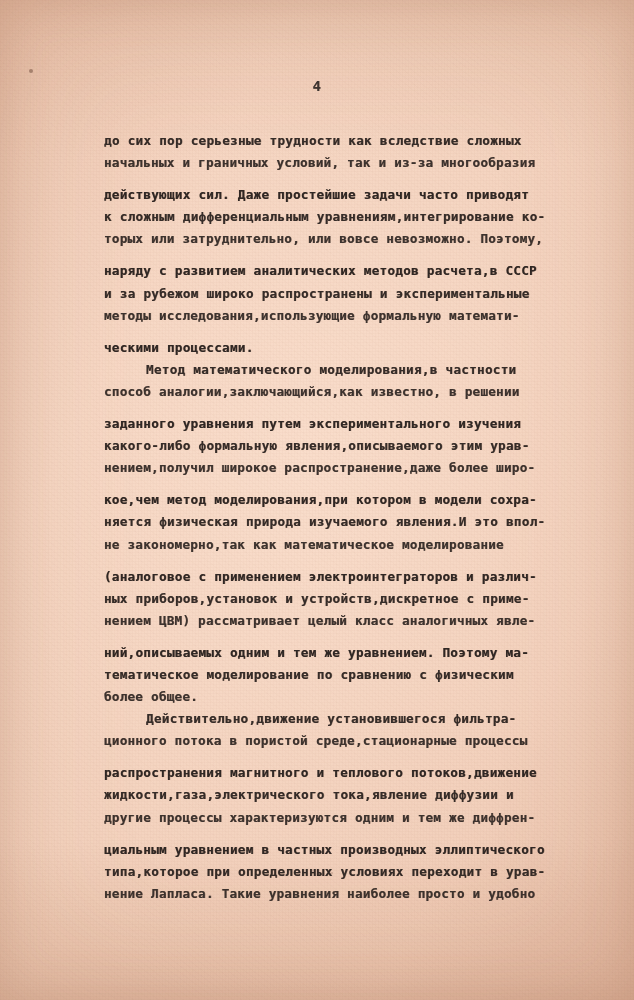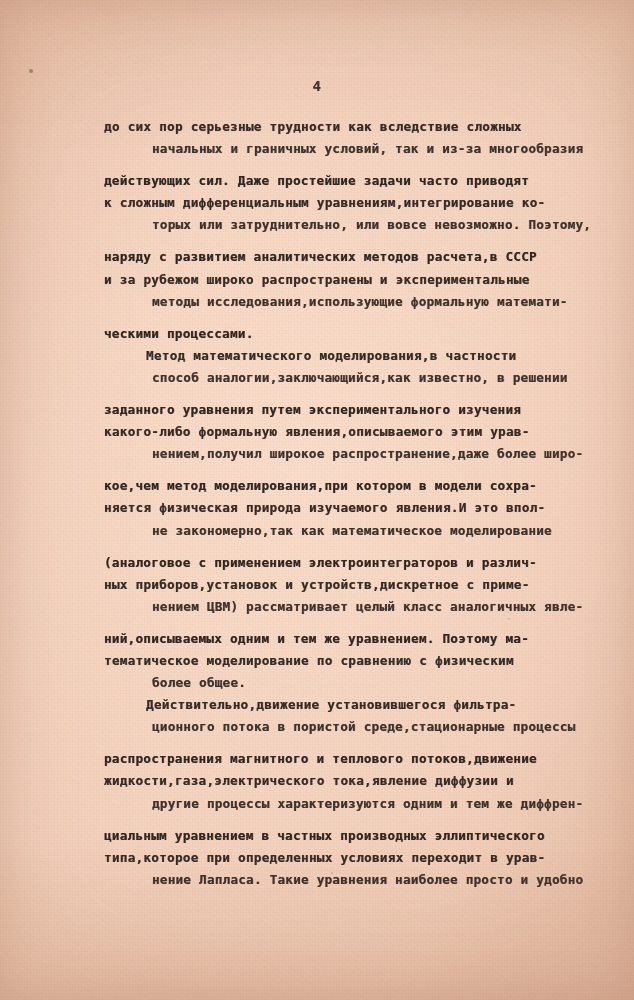--- a/index.html
+++ b/index.html
@@ -62,21 +62,21 @@
     letter-spacing: 0.5px;
     color: #3c3330;
     font-weight: 700;
     text-shadow: 0.4px 0.3px 0 rgba(80,60,50,0.45);
     font-family: "DejaVu Sans Mono", "Liberation Mono", monospace;
   }
 
   #body-text {
     position: absolute;
     left: 104px;
-    top: 116px;
+    top: 130px;
     width: 480px;
   }
 
   .para {
     margin: 0 0 0 0;
   }
 
   .para + .para {
     margin-top: 0;
   }
@@ -91,21 +91,21 @@
     white-space: pre;
     font-weight: 700;
     text-shadow:
       0.45px 0.35px 0.35px rgba(74,52,42,0.55),
       -0.3px 0.15px 0.5px rgba(120,86,70,0.28);
     transform-origin: left center;
   }
 
   
   .line:nth-child(3n+1) { opacity: 0.97; letter-spacing: 0.30px; }
-  .line:nth-child(3n+2) { opacity: 0.93; letter-spacing: 0.26px; margin-left: 48px; }
+  .line:nth-child(3n+2) { opacity: 0.93; letter-spacing: 0.26px; }
   .line:nth-child(3n)   { opacity: 1.00; letter-spacing: 0.29px; margin-top: 10px; }
 
   .indent { padding-left: 42px; }
 </style>
 </head>
 <body>
 
 <div id="page">
 
   <div id="grain"></div>

